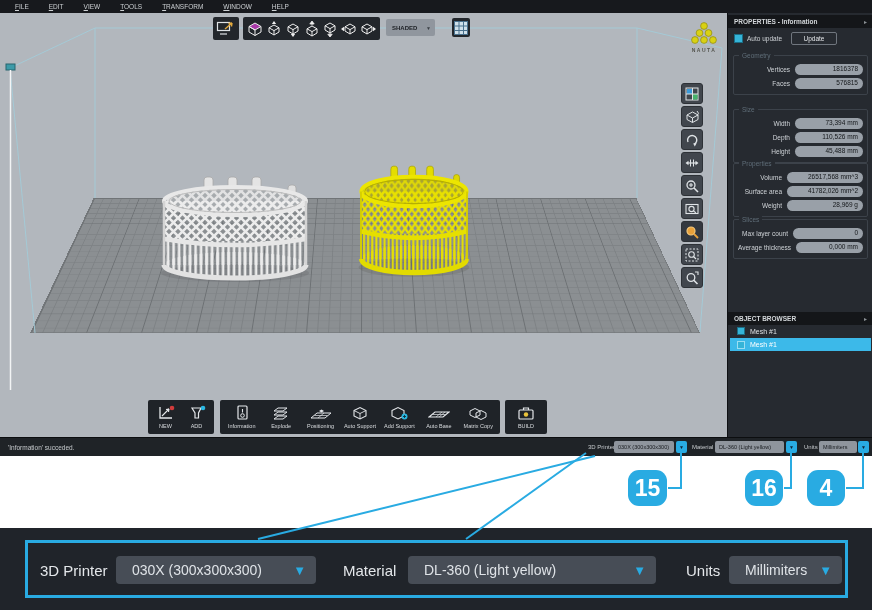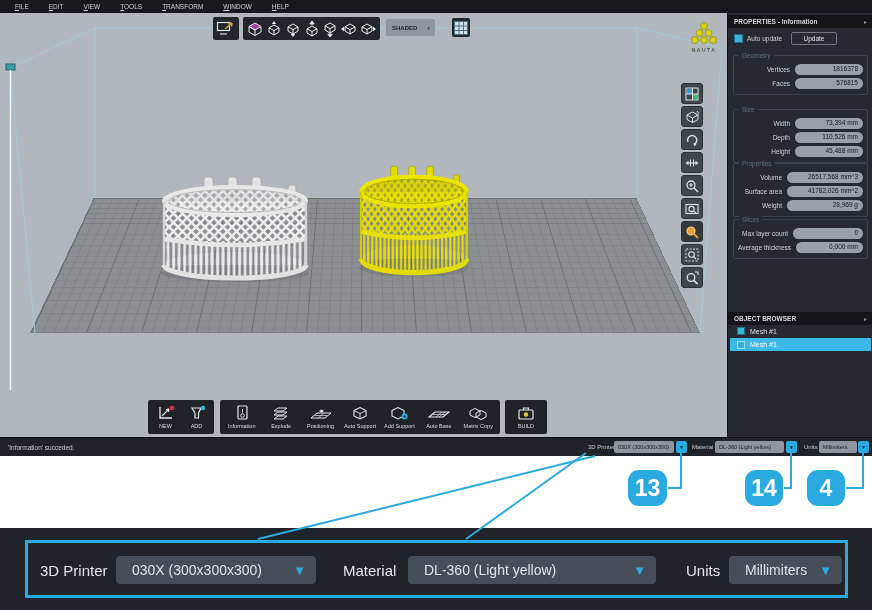--- a/index.html
+++ b/index.html
@@ -531,22 +531,22 @@
 
 <svg class="abs" style="left:0;top:0;pointer-events:none;z-index:40;" width="872" height="610">
   <g stroke="#29abe2" stroke-width="2" fill="none">
     <polyline points="681,452 681,488 668,488"></polyline>
     <polyline points="791,452 791,488 784,488"></polyline>
     <polyline points="863,452 863,488 846,488"></polyline>
     <line x1="586" y1="453" x2="466" y2="539"></line>
     <line x1="595" y1="456" x2="258" y2="539"></line>
   </g>
 </svg>
-<div class="badge" style="left:628px;top:470px;width:39px;height:36px;z-index:41;">13</div>
-<div class="badge" style="left:745px;top:470px;width:38px;height:36px;z-index:41;">14</div>
+<div class="badge" style="left:628px;top:470px;width:39px;height:36px;z-index:41;">15</div>
+<div class="badge" style="left:745px;top:470px;width:38px;height:36px;z-index:41;">16</div>
 <div class="badge" style="left:807px;top:470px;width:38px;height:36px;z-index:41;">4</div>
 
 <div class="abs zoomstrip">
   <div class="zoombox">
     <span class="zlbl" style="left:12px;">3D Printer</span>
     <div class="zdd" style="left:88px;width:200px;">
       <span class="txt">030X (300x300x300)</span>
       <span class="car">▼</span>
     </div>
     <span class="zlbl" style="left:315px;">Material</span>

